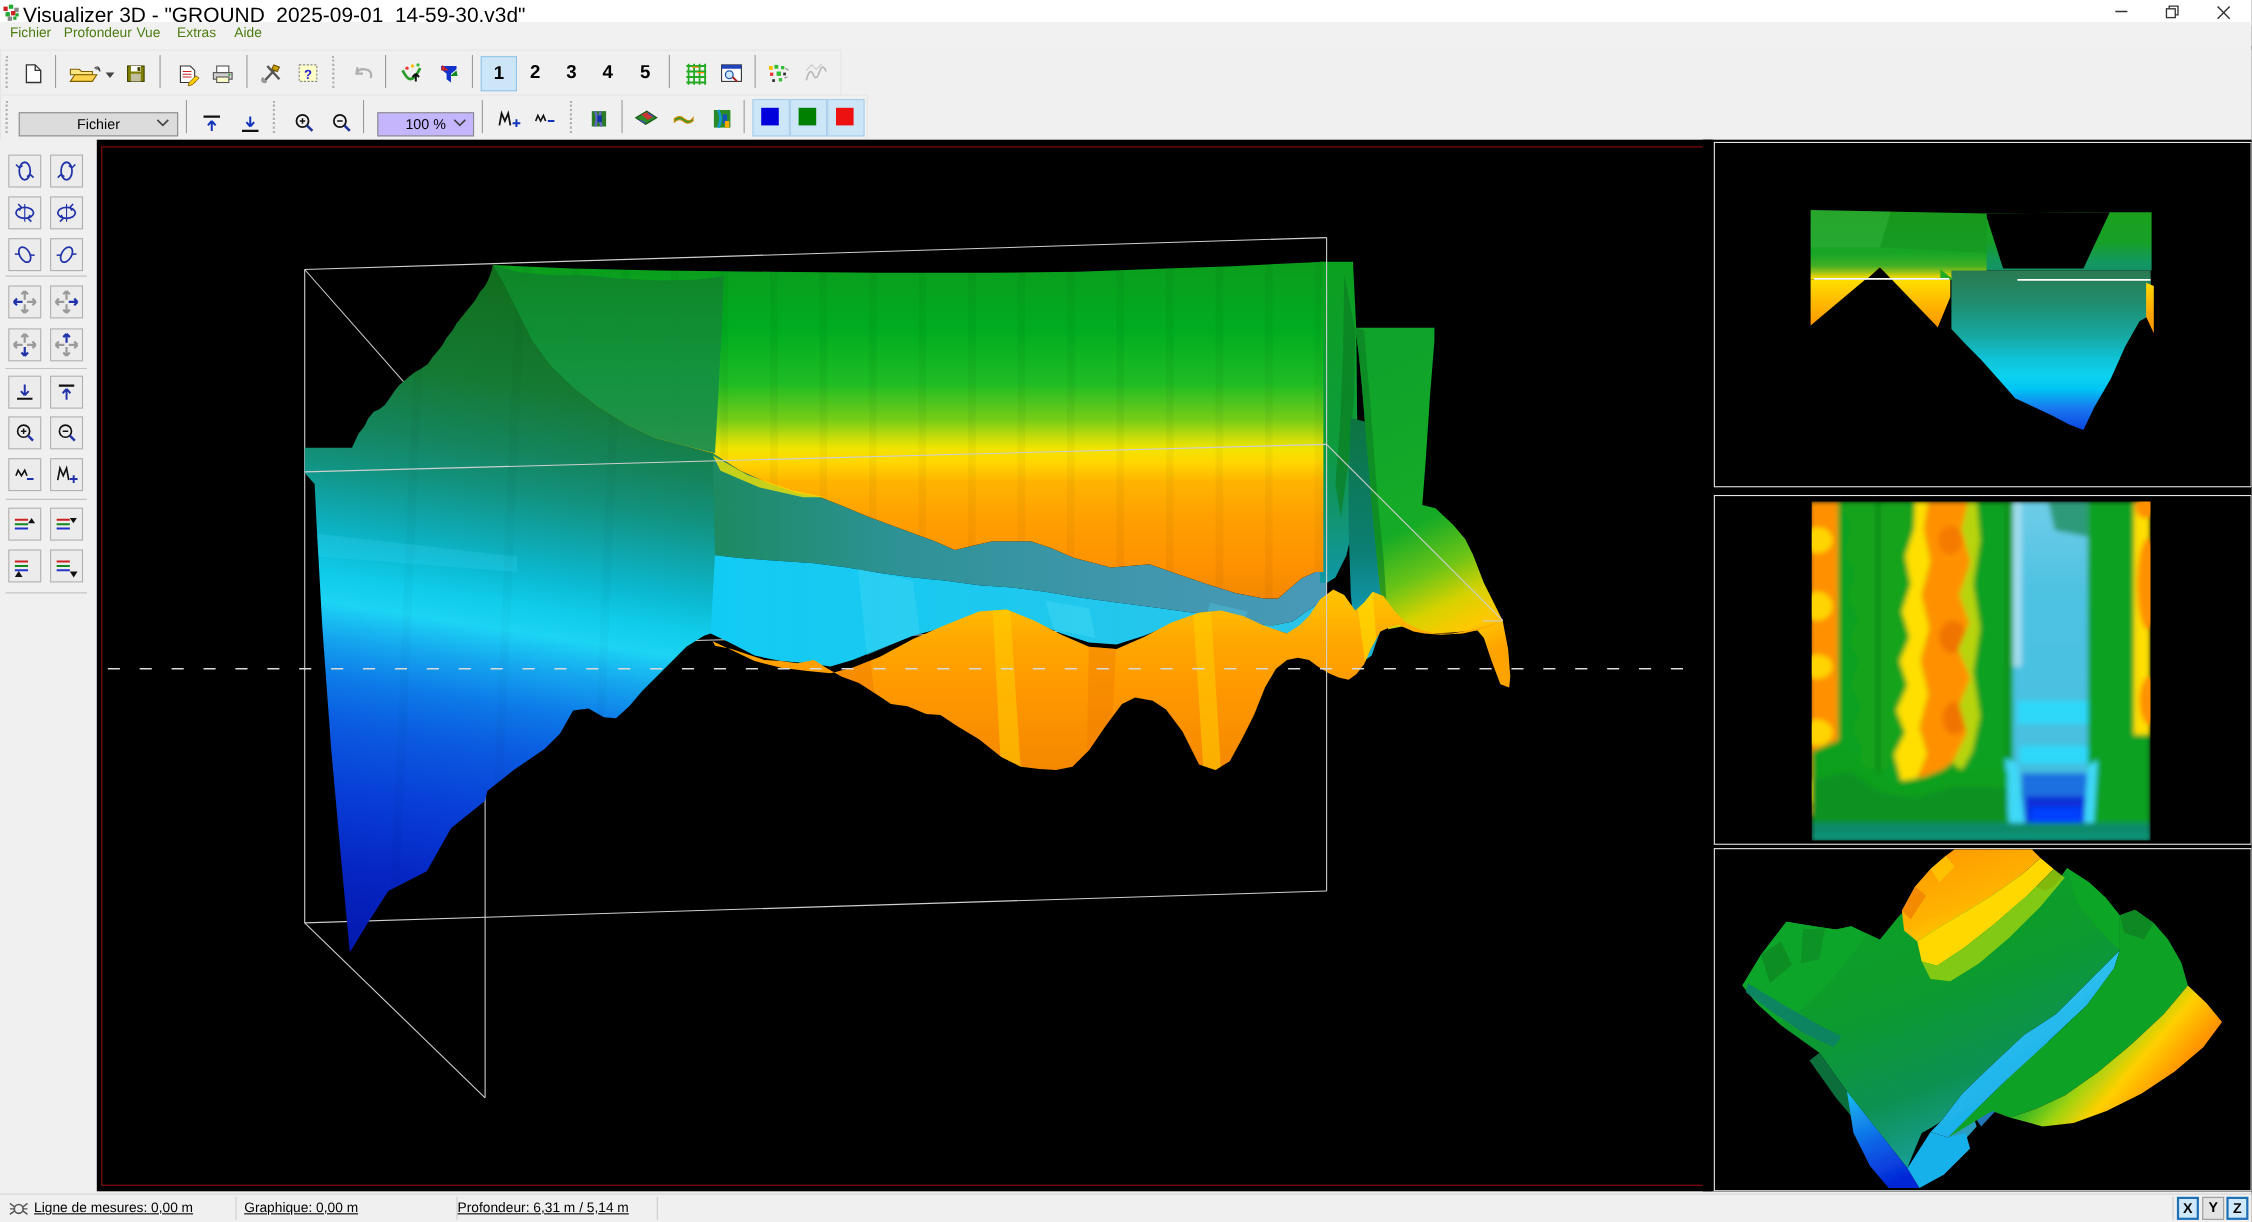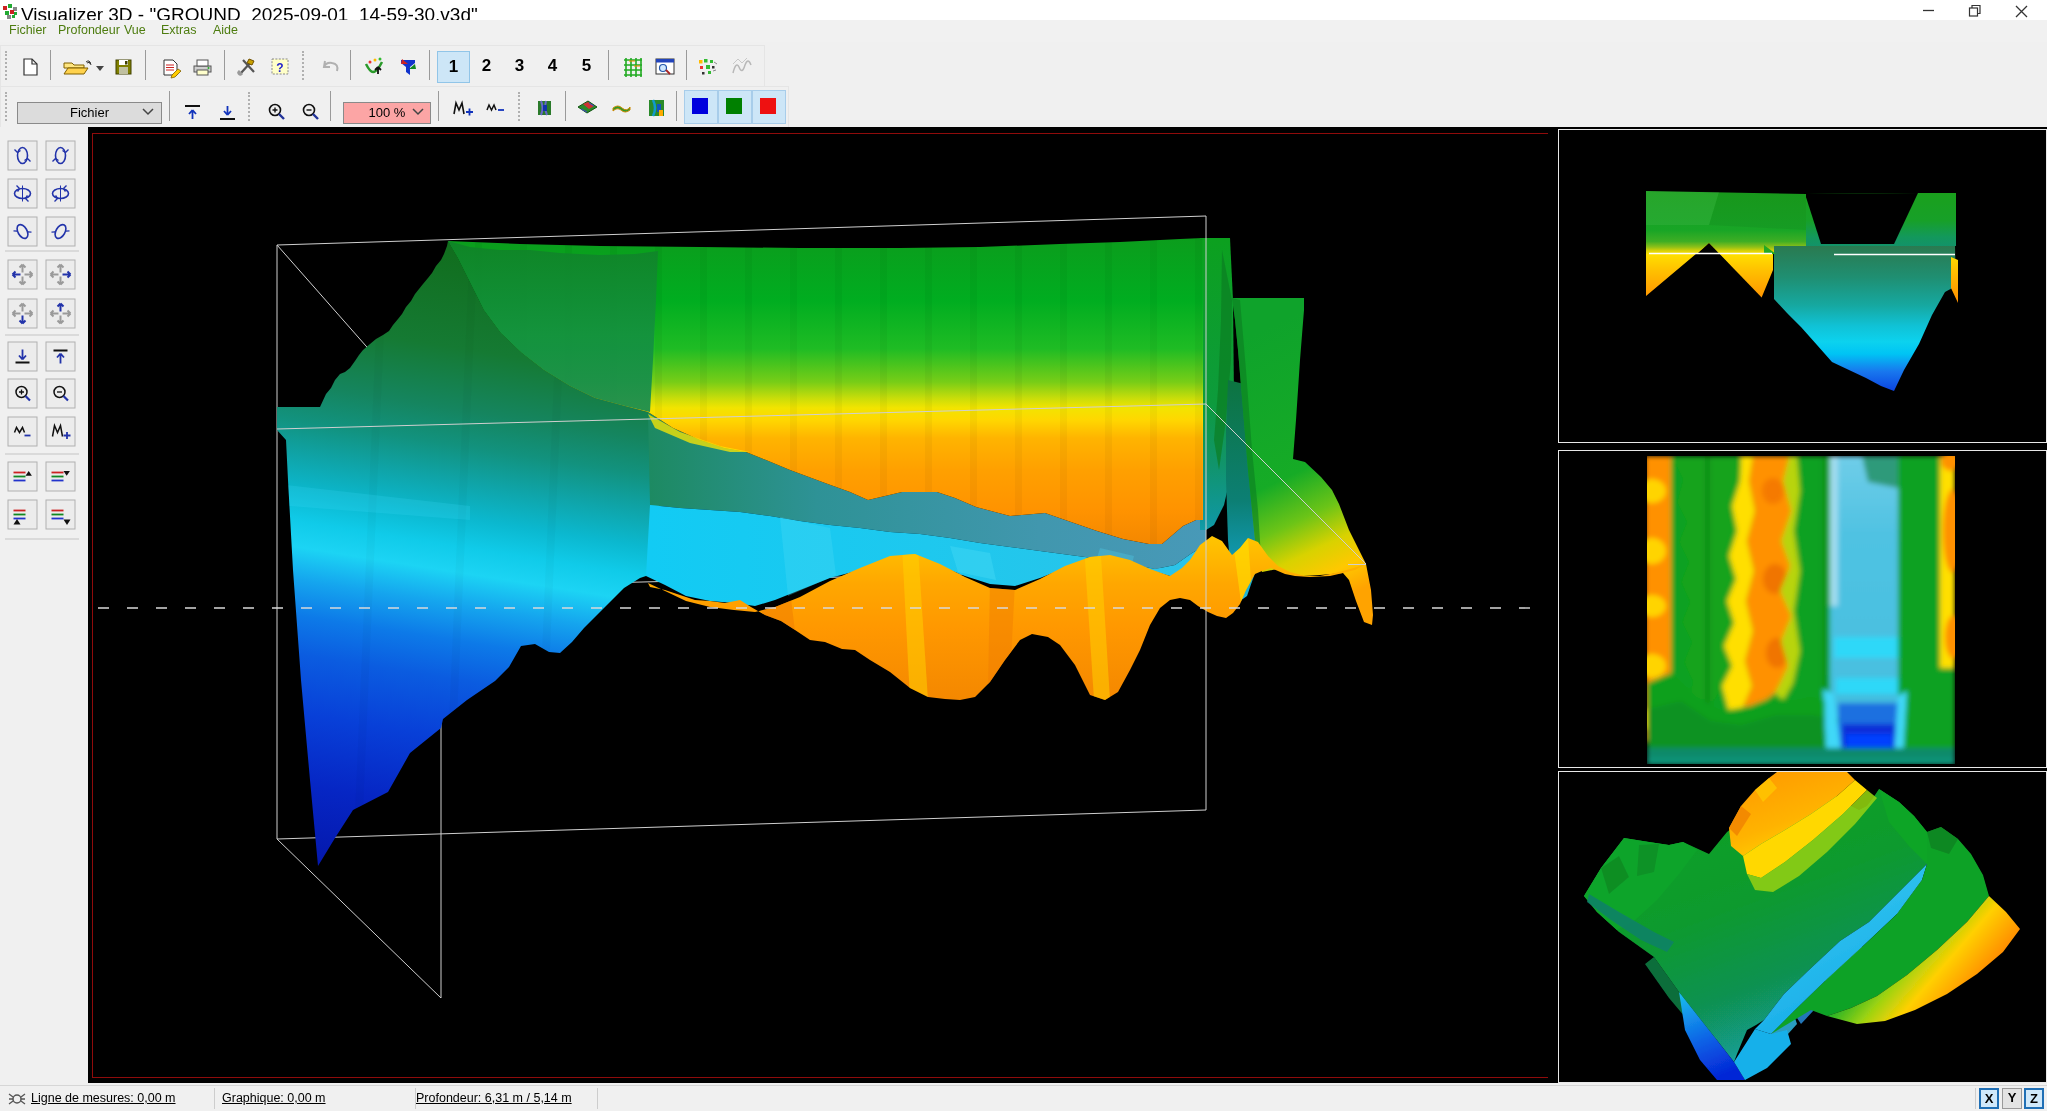--- a/index.html
+++ b/index.html
@@ -152,21 +152,21 @@
   <div style="position:absolute;left:0;top:0;width:787px;height:40px;border:1px solid #e5e5e5;background:#f0f0f0"></div>
   <div class="grip" style="left:5px;top:6px;height:29px"></div>
   <div style="position:absolute;left:17px;top:16px;width:143px;height:20px;background:#dcdcdc;border:1px solid #8a8a8a;
               font-size:13px;text-align:center;line-height:20px;color:#000">Fichier</div>
   <svg style="position:absolute;left:142px;top:22px" width="12" height="8">
       <path d="M1 1 L6 6 L11 1" fill="none" stroke="#444" stroke-width="1.5"></path>
     </svg>
   <div class="tb-sep" style="left:169px;top:5px;height:30px"></div>
   <div class="grip" style="left:248px;top:6px;height:29px"></div>
   <div class="tb-sep" style="left:330px;top:5px;height:30px"></div>
-  <div style="position:absolute;left:343px;top:16px;width:86px;height:20px;background:#fca5a5;border:1px solid #8a8a8a;
+  <div style="position:absolute;left:343px;top:16px;width:86px;height:20px;background:#c4b5fd;border:1px solid #8a8a8a;
               font-size:13px;text-align:center;line-height:20px;color:#000">100 %</div>
   <svg style="position:absolute;left:412px;top:22px" width="12" height="8">
       <path d="M1 1 L6 6 L11 1" fill="none" stroke="#444" stroke-width="1.5"></path>
     </svg>
   <div class="tb-sep" style="left:438px;top:5px;height:30px"></div>
   <div class="grip" style="left:518px;top:6px;height:29px"></div>
   <div class="tb-sep" style="left:565px;top:5px;height:30px"></div>
   <div class="tb-sep" style="left:676px;top:5px;height:30px"></div>
   <div style="position:absolute;left:684px;top:4px;width:32px;height:32px;background:#cde6f7;border:1px solid #a8cdea"></div>
   <div style="position:absolute;left:718px;top:4px;width:32px;height:32px;background:#cde6f7;border:1px solid #a8cdea"></div>

